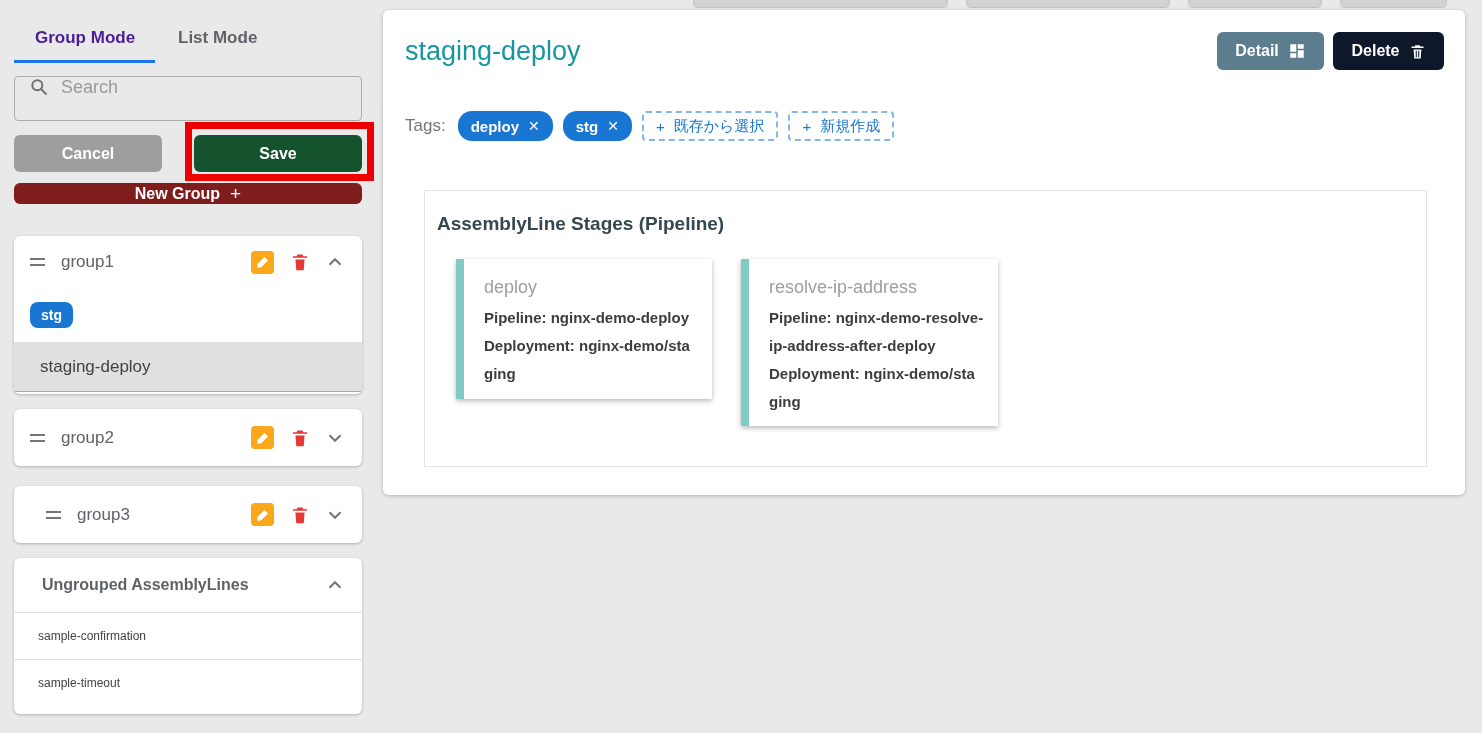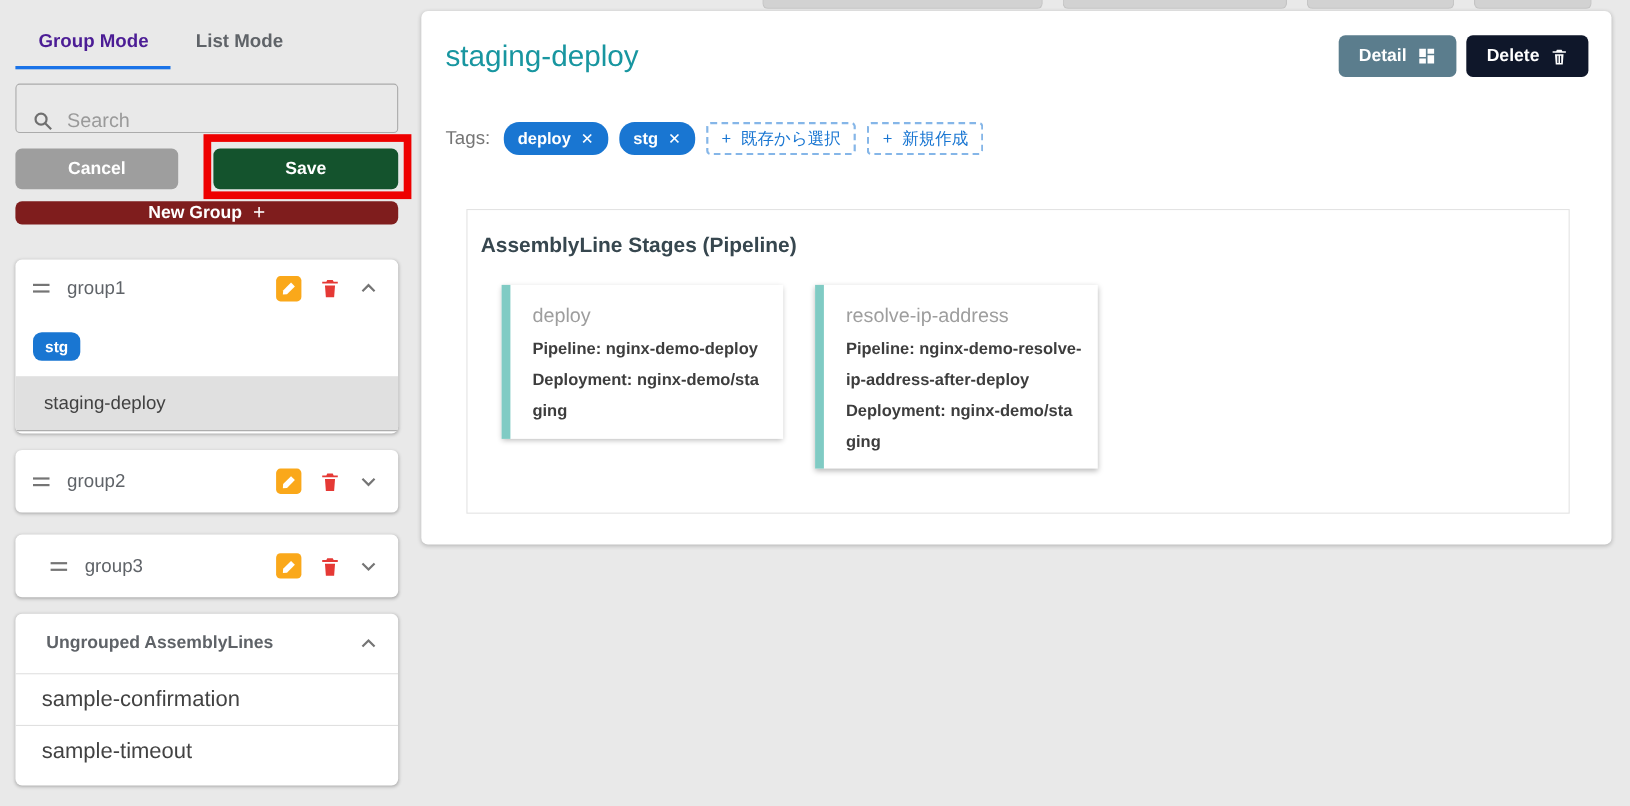--- a/index.html
+++ b/index.html
@@ -14,21 +14,21 @@
   .cutbar { position:absolute; top:0; height:8px; background:#d2d2d2;
     border:1px solid #c4c4c4; border-top:none; border-radius:0 0 5px 5px; }
 
   
   .tab { font-size:17px; font-weight:bold; cursor:pointer; }
   .tab.active { color:#4c1d95; }
   .tab.inactive { color:#5f6368; }
   .tab-underline { position:absolute; left:14px; top:60px; width:141px; height:3px; background:#1a73e8; }
 
   .searchbox { position:absolute; left:14px; top:76px; width:348px; height:45px;
-    border:1px solid #ababab; border-radius:4px; display:flex; align-items:flex-end; padding:0 14px; }
+    border:1px solid #ababab; border-radius:4px; display:flex; align-items:flex-start; padding:0 14px; }
   .searchbox input { border:none; outline:none; background:transparent; font-size:18px;
     color:#5f6368; width:100%; margin-left:12px; font-family:inherit; }
   .searchbox input::placeholder { color:#9a9a9a; }
 
   .btn { display:flex; align-items:center; justify-content:center; color:#fff;
     font-weight:bold; border:none; cursor:pointer; font-family:inherit; }
   .btn-cancel { position:absolute; left:14px; top:135px; width:148px; height:37px;
     background:#9e9e9e; border-radius:6px; font-size:16px; }
   .btn-save { position:absolute; left:194px; top:135px; width:168px; height:37px;
     background:#14532d; border-radius:6px; font-size:16px; }
@@ -47,21 +47,21 @@
   .trash { color:#e53935; margin-right:14px; cursor:pointer; display:flex; }
   .chev { color:#757575; cursor:pointer; display:flex; }
   .tagrow { padding:14px 16px 14px 16px; }
   .chip-sm { display:inline-flex; align-items:center; background:#1976d2; color:#fff;
     font-size:14px; font-weight:bold; border-radius:8px; padding:5px 11px; }
   .al-item-selected { height:50px; background:#e0e0e0; display:flex; align-items:center;
     padding-left:26px; font-size:17px; color:#424242; border-bottom:1px solid #a9a9a9; cursor:pointer; }
   .ug-head { height:54px; display:flex; align-items:center; padding:0 16px 0 28px; }
   .ug-title { font-size:16px; font-weight:bold; color:#5f6368; flex:1; }
   .ug-item { height:47px; display:flex; align-items:center; padding-left:24px;
-    font-size:20px; color:#424242; border-top:1px solid #e0e0e0; cursor:pointer; }
+    font-size:12px; color:#424242; border-top:1px solid #e0e0e0; cursor:pointer; }
 
   
   .main-card { position:absolute; left:383px; top:10px; width:1082px; height:485px;
     background:#fff; border-radius:6px; box-shadow:0 1px 4px rgba(0,0,0,.22); }
   .main-title { position:absolute; left:22px; top:26px; font-size:27px; font-weight:500; color:#1896a0; }
   .btn-detail { position:absolute; left:834px; top:22px; width:107px; height:38px;
     background:#5b7d8d; border-radius:6px; font-size:16px; gap:9px; }
   .btn-delete { position:absolute; left:950px; top:22px; width:111px; height:38px;
     background:#0f172a; border-radius:6px; font-size:16px; gap:9px; }
 

